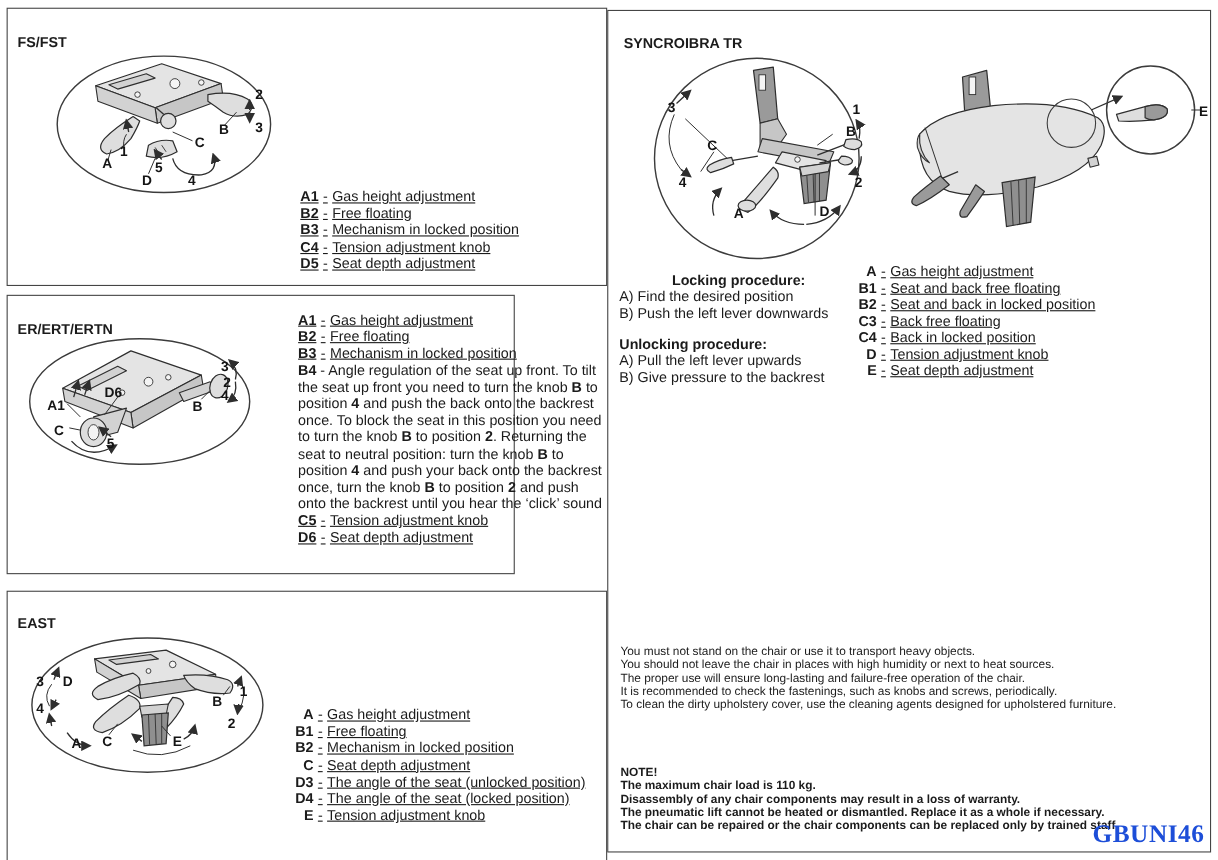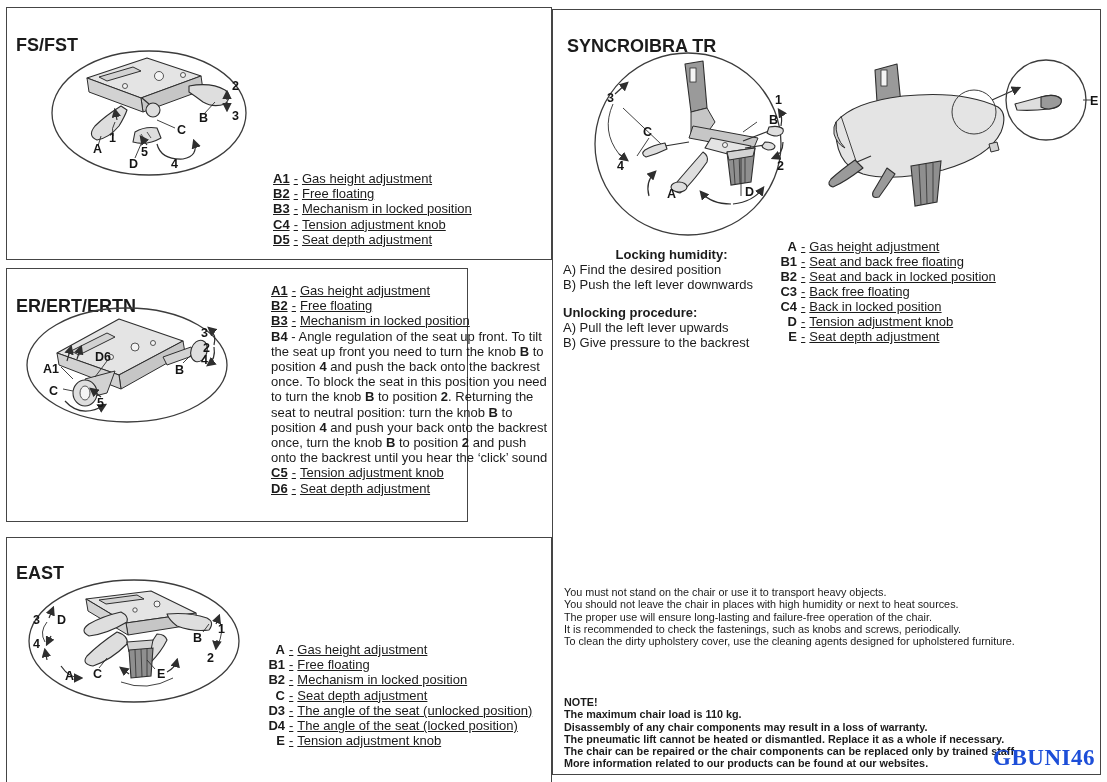--- a/index.html
+++ b/index.html
@@ -3,21 +3,21 @@
 <meta charset="utf-8">
 <style>
   html,body{margin:0;padding:0;background:#fff;}
   .page{position:relative;width:1107px;height:782px;background:#fff;
         font-family:"Liberation Sans",sans-serif;color:#1b1b1b;overflow:hidden;}
   .box{position:absolute;border:1.5px solid #454545;background:#fff;box-sizing:border-box;}
   .box-fs{left:6px;top:7px;width:546px;height:253px;}
   .box-er{left:6px;top:268px;width:462px;height:254px;}
   .box-east{left:6px;top:537px;width:546px;height:296px;}
   .box-right{left:552px;top:9px;width:549px;height:766px;}
-  .title{position:absolute;left:9px;top:12px;font-size:18px;font-weight:700;}
+  .title{position:absolute;left:9px;top:12px;font-size:13px;font-weight:700;}
   .diag{position:absolute;}
   .legend{position:absolute;font-size:13px;line-height:15.2px;}
   .lrow{white-space:nowrap;text-decoration:underline;}
   .k{font-weight:700;}
   .k2{display:inline-block;width:22px;text-align:right;font-weight:700;}
   .dash{padding:0 4px;}
   .b{font-weight:700;}
   .b4p{white-space:normal;margin:0;}
   .proc{position:absolute;left:10px;top:237px;width:217px;font-size:13px;line-height:15.2px;}
   .proc .head{font-weight:700;}
@@ -322,21 +322,21 @@
         <path class="arr" d="M199,48 L226,36" marker-end="url(#ah5)"></path>
         <circle class="eo" cx="253" cy="48" r="40"></circle>
         <path class="lever" d="M222,52 L248,45 Q262,41 268,47 Q270,55 256,57 Q238,59 224,58 Z"></path>
         <path class="dark" d="M248,45 Q262,41 268,47 Q270,55 256,57 Q251,57 248,55 Z"></path>
         <line class="thin" x1="290" y1="48" x2="298" y2="48"></line>
       </g>
       <text class="dl" x="297" y="53">E</text>
     </svg>
 
     <div class="proc">
-      <div class="head center">Locking humidity:</div>
+      <div class="head center">Locking procedure:</div>
       <div>A) Find the desired position</div>
       <div>B) Push the left lever downwards</div>
       <div class="gap"></div>
       <div class="head">Unlocking procedure:</div>
       <div>A) Pull the left lever upwards</div>
       <div>B) Give pressure to the backrest</div>
     </div>
 
     <div class="legend" style="left:222px;top:229px;width:312px;line-height:15px">
       <div class="lrow"><span class="k2">A</span><span class="dash">-</span><span>Gas height adjustment</span></div>
@@ -355,19 +355,18 @@
       <div>It is recommended to check the fastenings, such as knobs and screws, periodically.</div>
       <div>To clean the dirty upholstery cover, use the cleaning agents designed for upholstered furniture.</div>
     </div>
 
     <div class="smalltext note">
       <div>NOTE!</div>
       <div>The maximum chair load is 110 kg.</div>
       <div>Disassembly of any chair components may result in a loss of warranty.</div>
       <div>The pneumatic lift cannot be heated or dismantled. Replace it as a whole if necessary.</div>
       <div>The chair can be repaired or the chair components can be replaced only by trained staff.</div>
-      <div>More information related to our products can be found at our websites.</div>
     </div>
 
     <div class="code">GBUNI46</div>
   </section>
 
 </div>
 
 </body></html>

